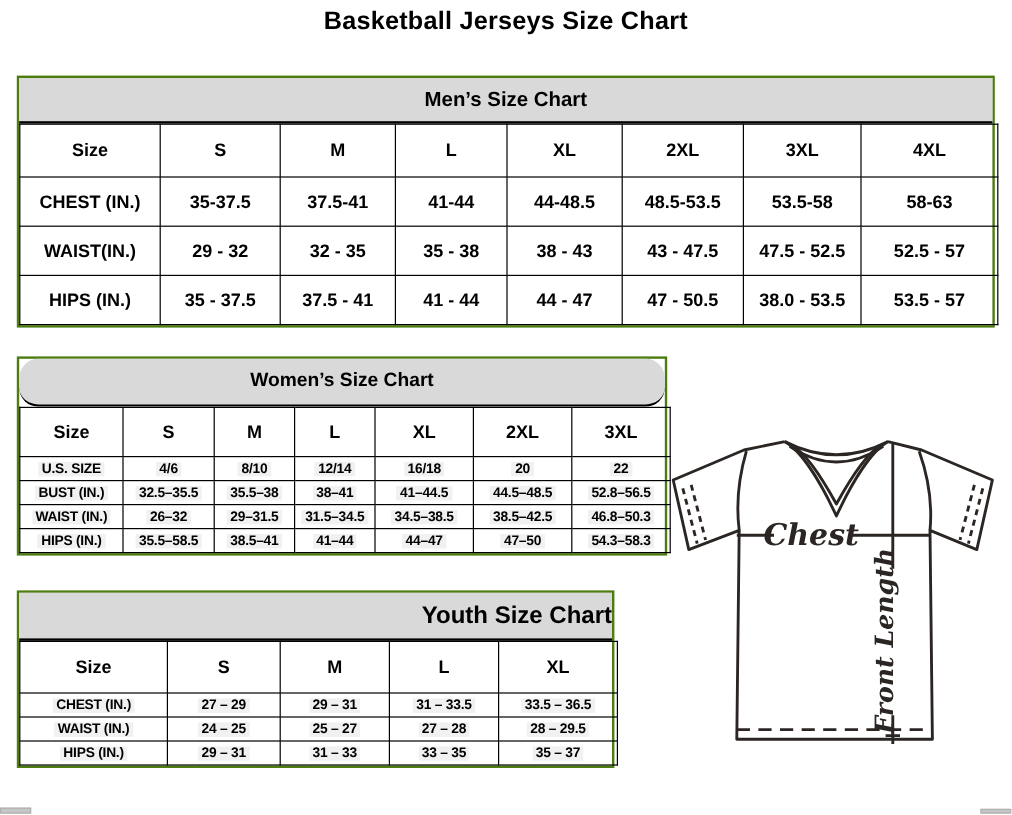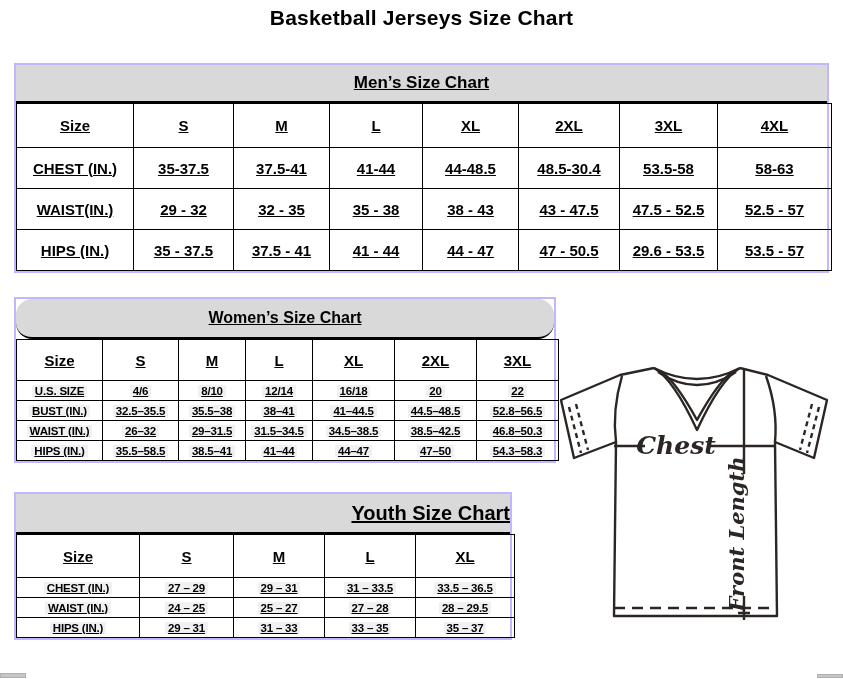--- a/index.html
+++ b/index.html
@@ -1,20 +1,20 @@
 <!DOCTYPE html>
 <html><head>
 <meta charset="utf-8">
 <style>
   html,body{margin:0;padding:0;background:#fff;}
   #screen{position:relative;width:843px;height:679px;background:#ffffff;overflow:hidden;
           font-family:"Liberation Sans",sans-serif;color:#000;}
   #page-title{position:absolute;top:6px;left:0;width:843px;text-align:center;
               font-size:21px;font-weight:bold;letter-spacing:0.2px;}
-  .chart-box{position:absolute;border:2px solid #c4b5fd;background:#fff;box-sizing:border-box;text-decoration:underline;}
+  .chart-box{position:absolute;border:2px solid #4d7c0f;background:#fff;box-sizing:border-box;}
   .band{background:#d9d9d9;border-bottom:2px solid #000;text-align:center;font-weight:bold;}
   table{border-collapse:collapse;table-layout:fixed;width:100%;}
   th,td{border:1.5px solid #000;text-align:center;vertical-align:middle;
         font-weight:bold;padding:0;overflow:hidden;white-space:nowrap;}
   
   #men-box{left:14px;top:63px;width:815px;}
   #men-box .band{height:36px;line-height:36px;font-size:17px;}
   #men-box tr.head{height:44px;}
   #men-box tr.datarow{height:41px;}
   #men-box th,#men-box td{font-size:15px;}
@@ -73,42 +73,42 @@
         <th><span>2XL</span></th>
         <th><span>3XL</span></th>
         <th><span>4XL</span></th>
       </tr>
       <tr class="datarow">
         <th><span>CHEST (IN.)</span></th>
         <td><span>35-37.5</span></td>
         <td><span>37.5-41</span></td>
         <td><span>41-44</span></td>
         <td><span>44-48.5</span></td>
-        <td><span>48.5-30.4</span></td>
+        <td><span>48.5-53.5</span></td>
         <td><span>53.5-58</span></td>
         <td><span>58-63</span></td>
       </tr>
       <tr class="datarow">
         <th><span>WAIST(IN.)</span></th>
         <td><span>29 - 32</span></td>
         <td><span>32 - 35</span></td>
         <td><span>35 - 38</span></td>
         <td><span>38 - 43</span></td>
         <td><span>43 - 47.5</span></td>
         <td><span>47.5 - 52.5</span></td>
         <td><span>52.5 - 57</span></td>
       </tr>
       <tr class="datarow">
         <th><span>HIPS (IN.)</span></th>
         <td><span>35 - 37.5</span></td>
         <td><span>37.5 - 41</span></td>
         <td><span>41 - 44</span></td>
         <td><span>44 - 47</span></td>
         <td><span>47 - 50.5</span></td>
-        <td><span>29.6 - 53.5</span></td>
+        <td><span>38.0 - 53.5</span></td>
         <td><span>53.5 - 57</span></td>
       </tr>
     </tbody>
       </table>
   </div>
 
   <div class="chart-box shade" id="women-box">
     <div class="band">Women’s Size Chart</div>
     <table>
       <colgroup>

